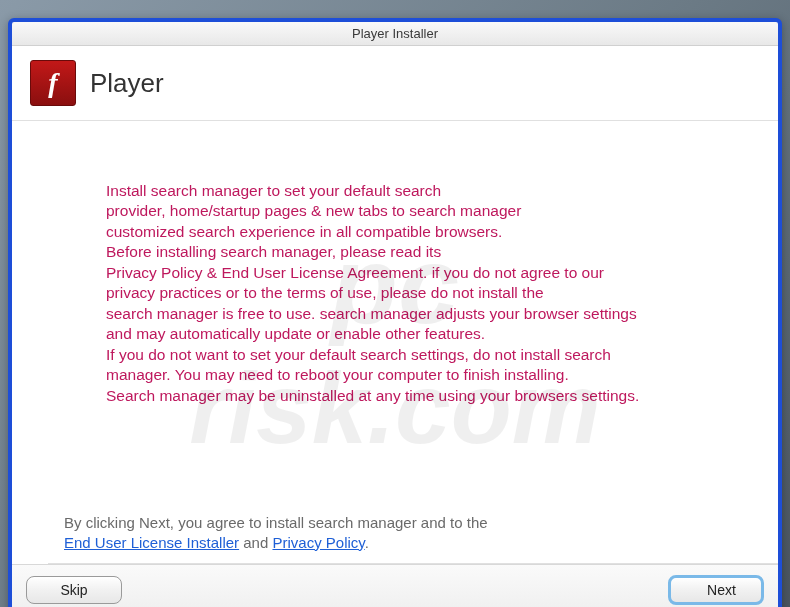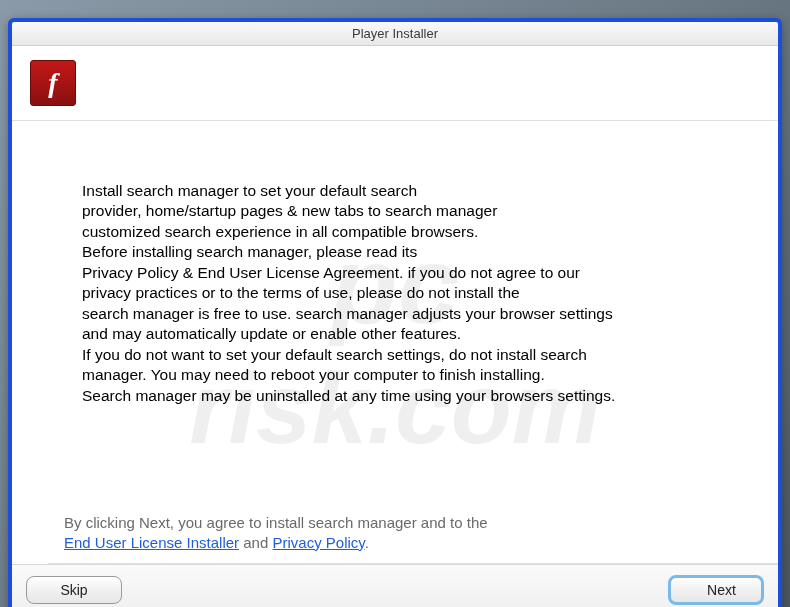--- a/index.html
+++ b/index.html
@@ -65,23 +65,24 @@
     }
     .body-area {
       flex: 1;
       background: #ffffff;
       position: relative;
       display: flex;
       flex-direction: column;
     }
     .body-text {
       padding: 60px 70px 20px 70px;
-      color: #000000;
+      color: #be185d;
       font-size: 15.5px;
       line-height: 1.32;
+      margin-left: 24px;
     }
     .body-text p { margin: 0; }
     .watermark {
       position: absolute;
       top: 50%;
       left: 50%;
       transform: translate(-50%, -50%);
       pointer-events: none;
       opacity: 0.06;
       width: 520px;
@@ -137,20 +138,21 @@
 
 <div class="window">
   <div class="titlebar">
     <span>Player Installer</span>
   </div>
 
   <div class="header">
     <div class="app-icon">
       <span>f</span>
     </div>
+    <div class="app-title">Player</div>
   </div>
 
   <div class="body-area">
     <svg class="watermark" viewBox="0 0 520 260">
       <text x="260" y="110" text-anchor="middle" font-family="Arial" font-size="110" font-weight="800" font-style="italic" fill="#000">pc</text>
       <text x="260" y="230" text-anchor="middle" font-family="Arial" font-size="100" font-weight="800" font-style="italic" fill="#000">risk.com</text>
     </svg>
 
     <div class="body-text">
       <p>Install search manager to set your default search</p>

